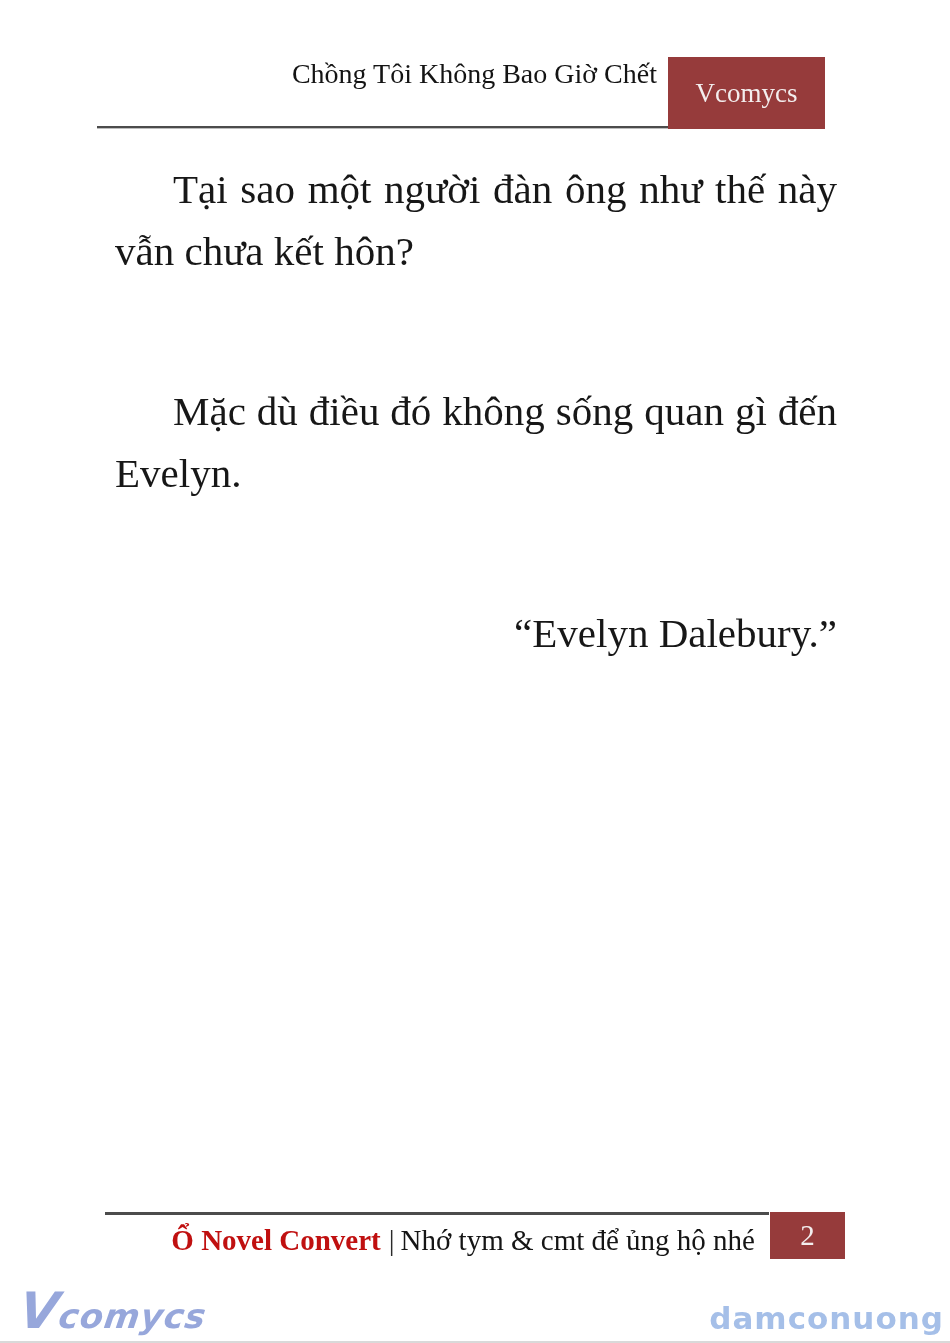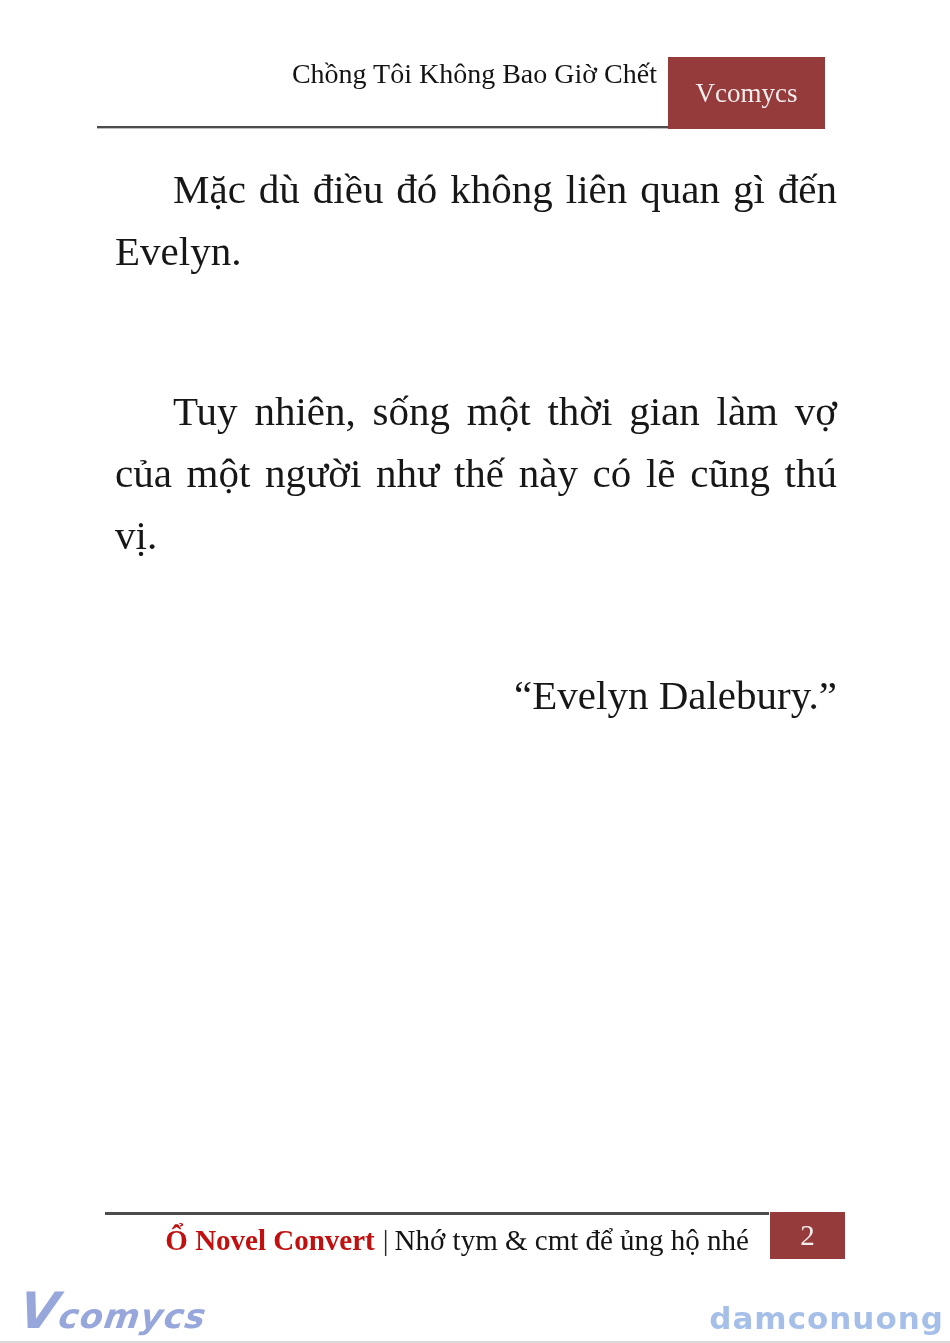--- a/index.html
+++ b/index.html
@@ -70,21 +70,21 @@
     position: absolute;
     left: 105px;
     top: 1212px;
     width: 664px;
     height: 3px;
     background: #4c4c4c;
   }
   .footer-text {
     position: absolute;
     top: 1220px;
-    right: 201px;
+    right: 195px;
     font-size: 29px;
     line-height: 40px;
     white-space: nowrap;
     color: #151515;
   }
   .footer-brand {
     color: #c01010;
     font-weight: bold;
   }
   .footer-sep { color: #2a2a2a; padding: 0 6px 0 8px; }
@@ -144,22 +144,22 @@
   <div>Chồng Tôi Không Bao Giờ Chết</div>
 </div>
 
 <div class="header-badge">
   <div>Vcomycs</div>
 </div>
 
 <div class="header-rule"></div>
 
 <div class="page-body">
-  <p>Mặc dù điều đó không liên quan gì đến Evelyn.</p>
-  <p>Tuy nhiên, sống một thời gian làm vợ của một người như thế này có lẽ cũng thú vị.</p>
+  <p>Tại sao một người đàn ông như thế này vẫn chưa kết hôn?</p>
+  <p>Mặc dù điều đó không sống quan gì đến Evelyn.</p>
   <p>“Evelyn Dalebury.”</p>
 </div>
 
 <div class="footer-rule"></div>
 
 <div class="footer-text">
   <span class="footer-brand">Ổ Novel Convert</span><span class="footer-sep">|</span><span>Nhớ tym &amp; cmt để ủng hộ nhé</span>
 </div>
 
 <div class="page-badge">

